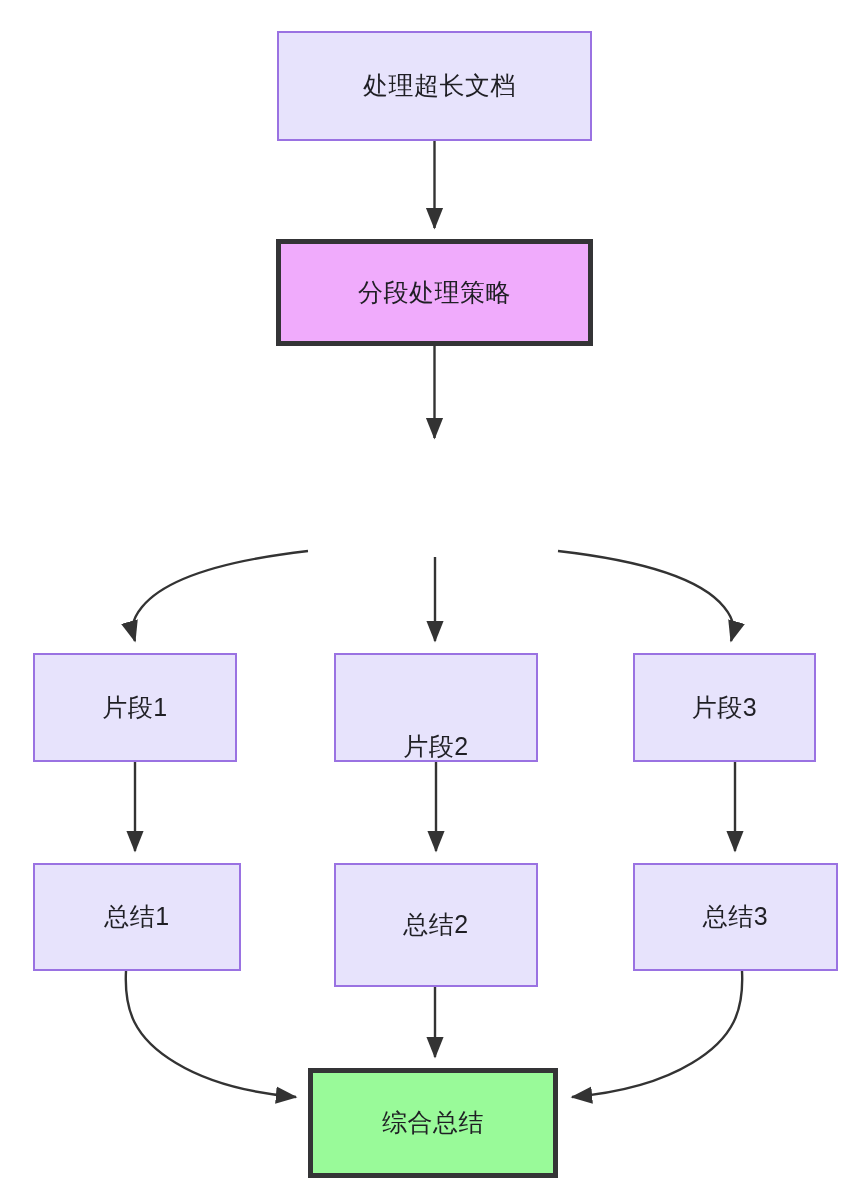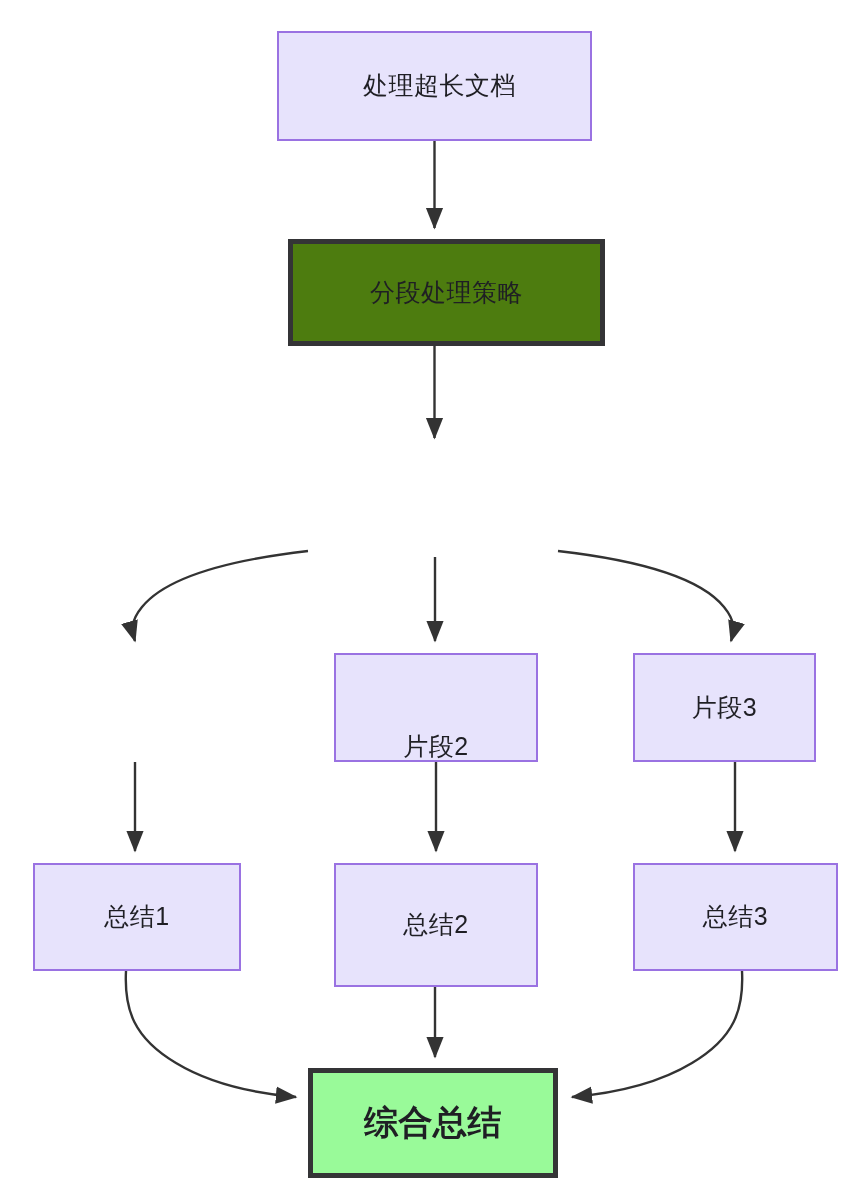--- a/index.html
+++ b/index.html
@@ -37,30 +37,28 @@
     color: #1f1f24;
     letter-spacing: 0.5px;
     z-index: 2;
   }
   .node-normal {
     background: #e7e3fc;
     border: 2px solid #9a72e2;
     font-size: 25px;
   }
   .node-emphasis {
-    background: #4d7c0f;
+    background: #f0abfc;
     border: 5px solid #343436;
     font-size: 25px;
-    margin-left: 12px;
   }
   .node-result {
     background: #99fa99;
     border: 5px solid #343436;
-    font-size: 34px;
-    font-weight: bold;
+    font-size: 25px;
   }
   .node-label {
     line-height: 1.1;
     white-space: nowrap;
   }
 
   
   #n-root      { left: 277px; top: 31px;   width: 315px; height: 110px; padding-left: 10px; }
   #n-strategy  { left: 276px; top: 239px;  width: 317px; height: 107px; }
   #n-source    { left: 308px; top: 449px;  width: 250px; height: 108px; }
@@ -101,20 +99,23 @@
 
   <div class="node node-normal" id="n-root">
     <span class="node-label">处理超长文档</span>
   </div>
 
   <div class="node node-emphasis" id="n-strategy">
     <span class="node-label">分段处理策略</span>
   </div>
 
 
+  <div class="node node-normal" id="n-chunk-1">
+    <span class="node-label">片段1</span>
+  </div>
 
   <div class="node node-normal" id="n-chunk-2">
     <span class="node-label">片段2</span>
   </div>
 
   <div class="node node-normal" id="n-chunk-3">
     <span class="node-label">片段3</span>
   </div>
 
   <div class="node node-normal" id="n-summary-1">

